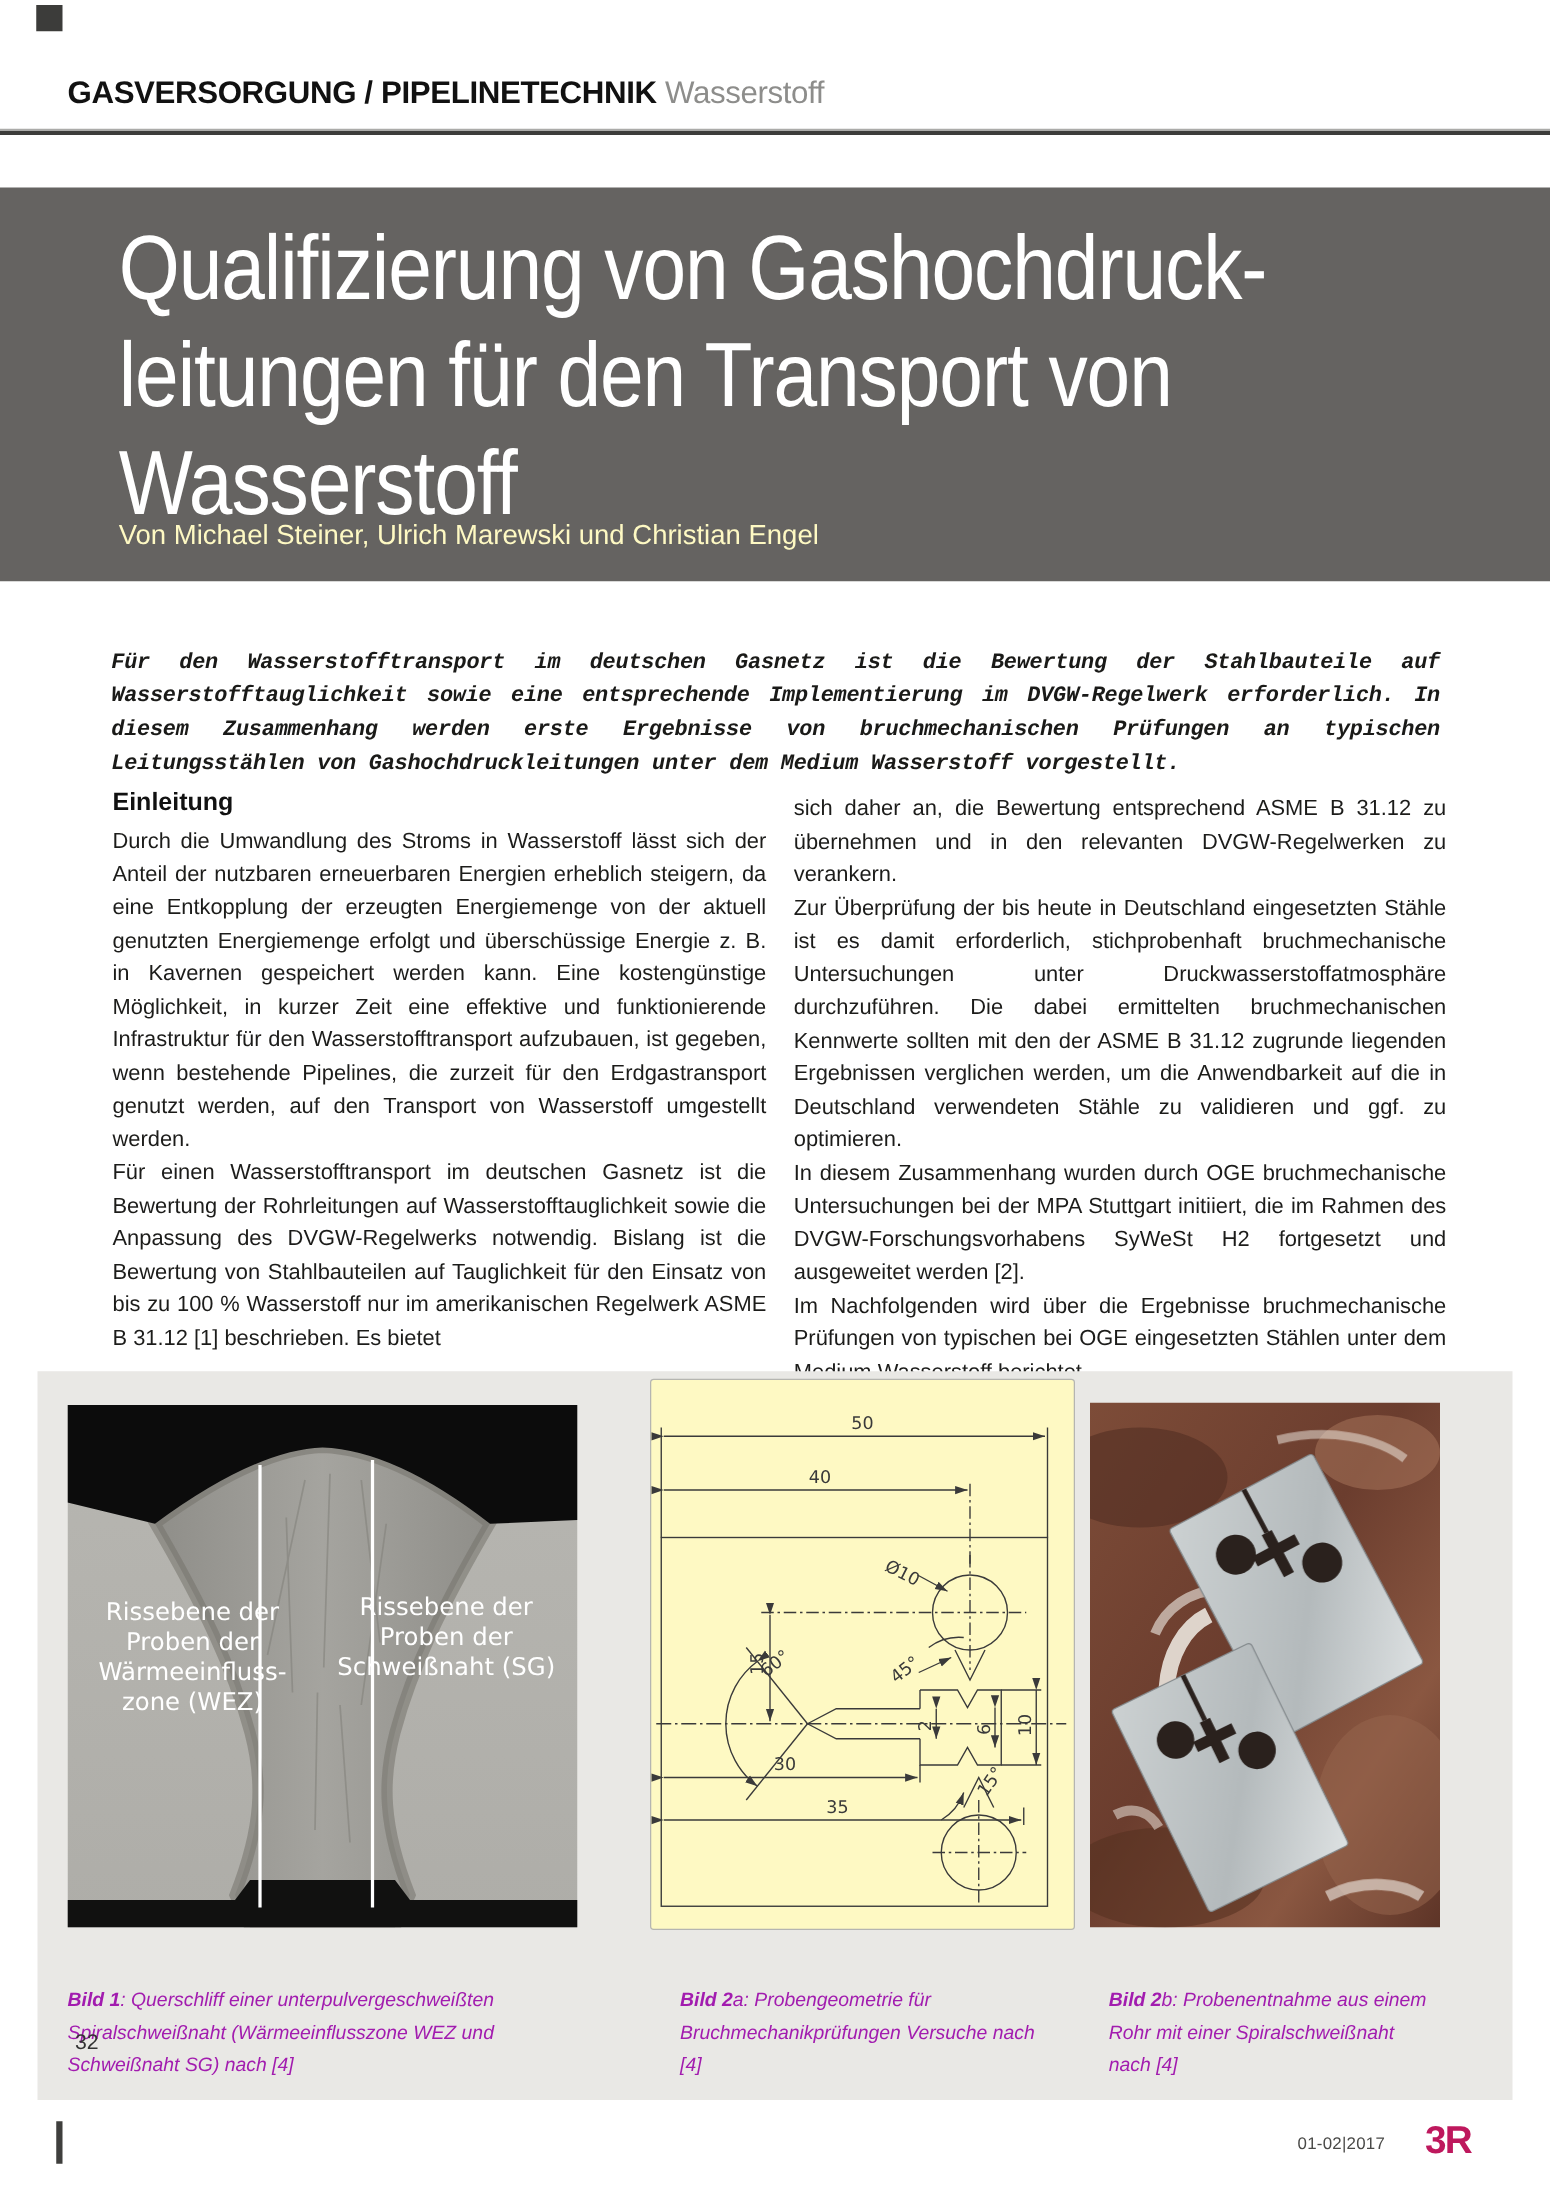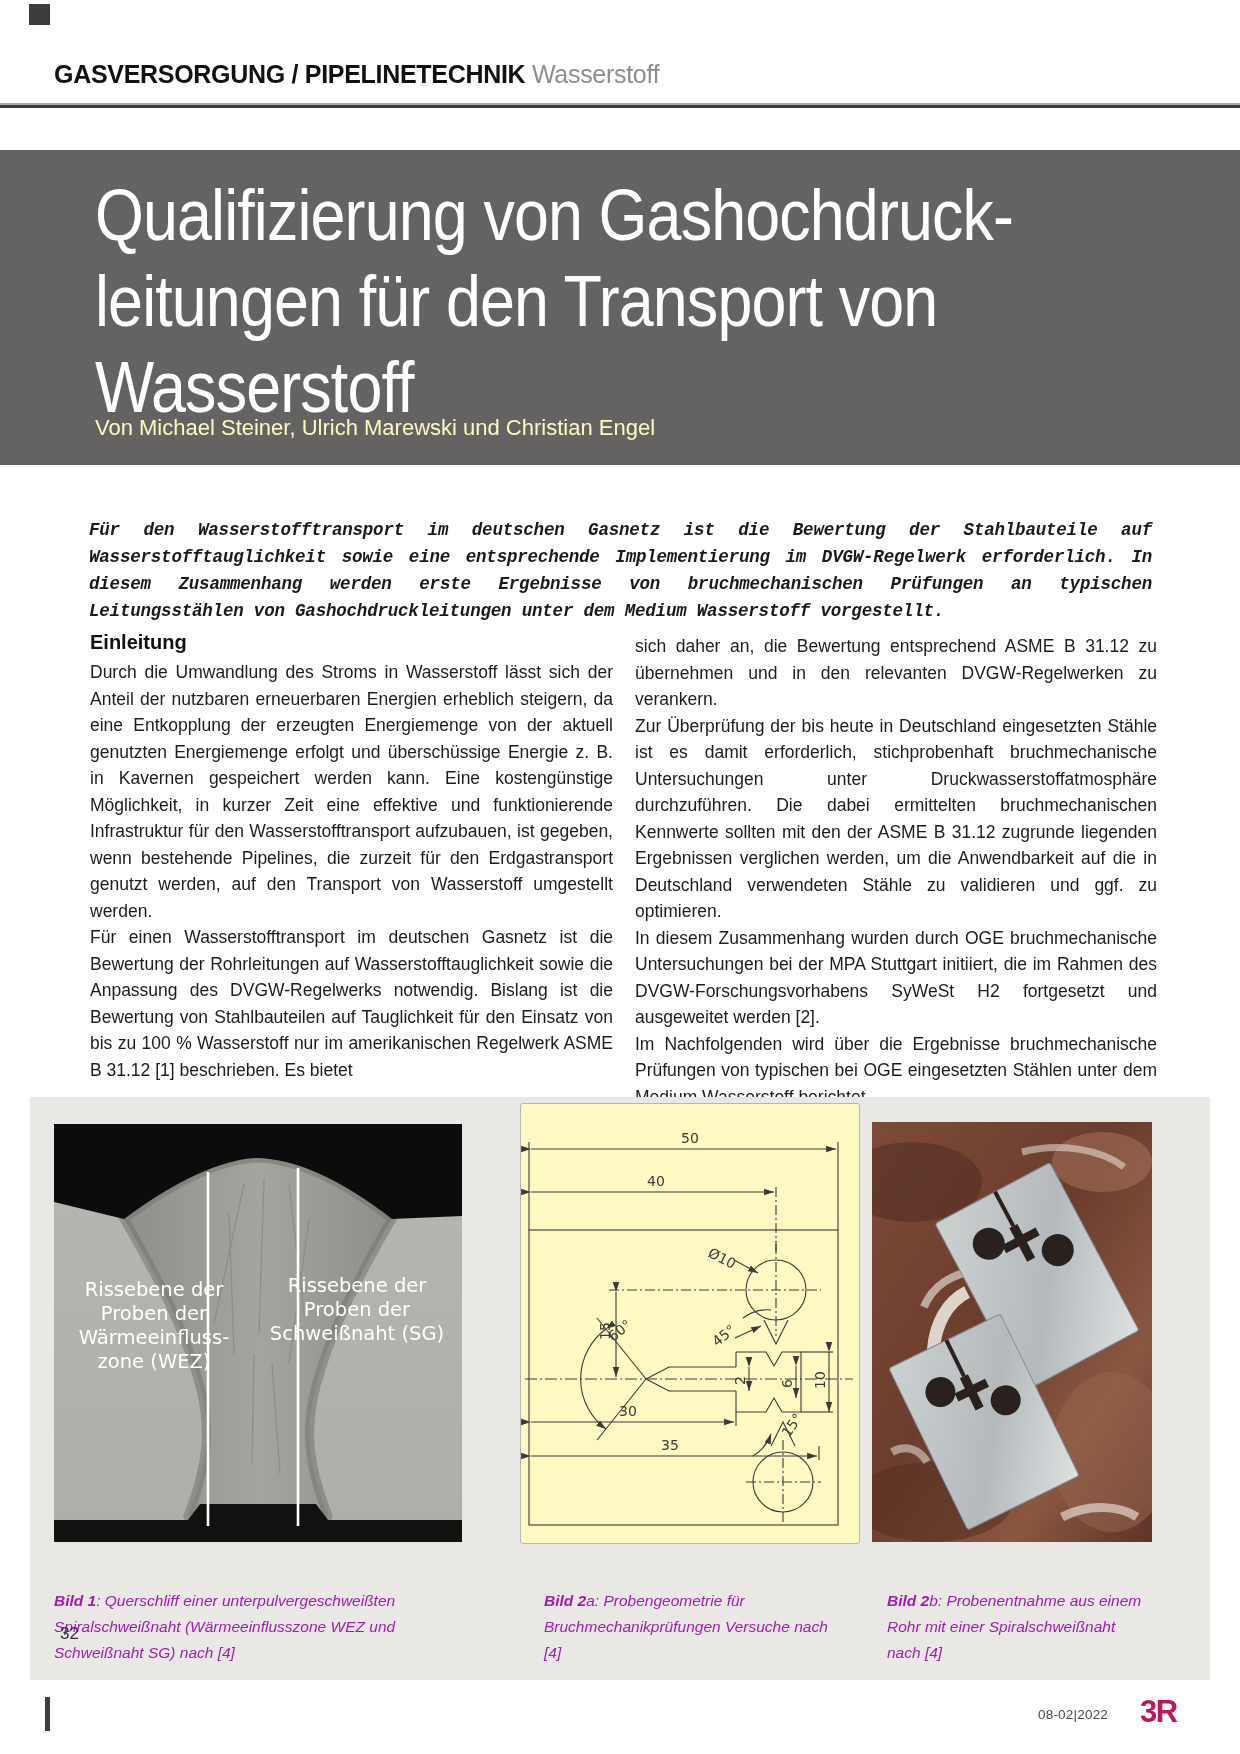--- a/index.html
+++ b/index.html
@@ -262,16 +262,16 @@
     <p class="caption" id="cap2a">
       <b>Bild 2</b><span>a</span><span>: Probengeometrie für Bruchmechanikprüfungen Versuche nach [4]</span>
     </p>
     <p class="caption" id="cap2b">
       <b>Bild 2</b><span>b</span><span>: Probenentnahme aus einem Rohr mit einer Spiralschweißnaht nach [4]</span>
     </p>
   </div>
 
   <div class="abs" id="footer-bar"></div>
   <div class="abs" id="page-number">32</div>
-  <div class="abs" id="issue">08-02|2022</div>
+  <div class="abs" id="issue">01-02|2017</div>
   <div class="abs" id="journal-logo">3R</div>
 
 </div>
 
 </body></html>

